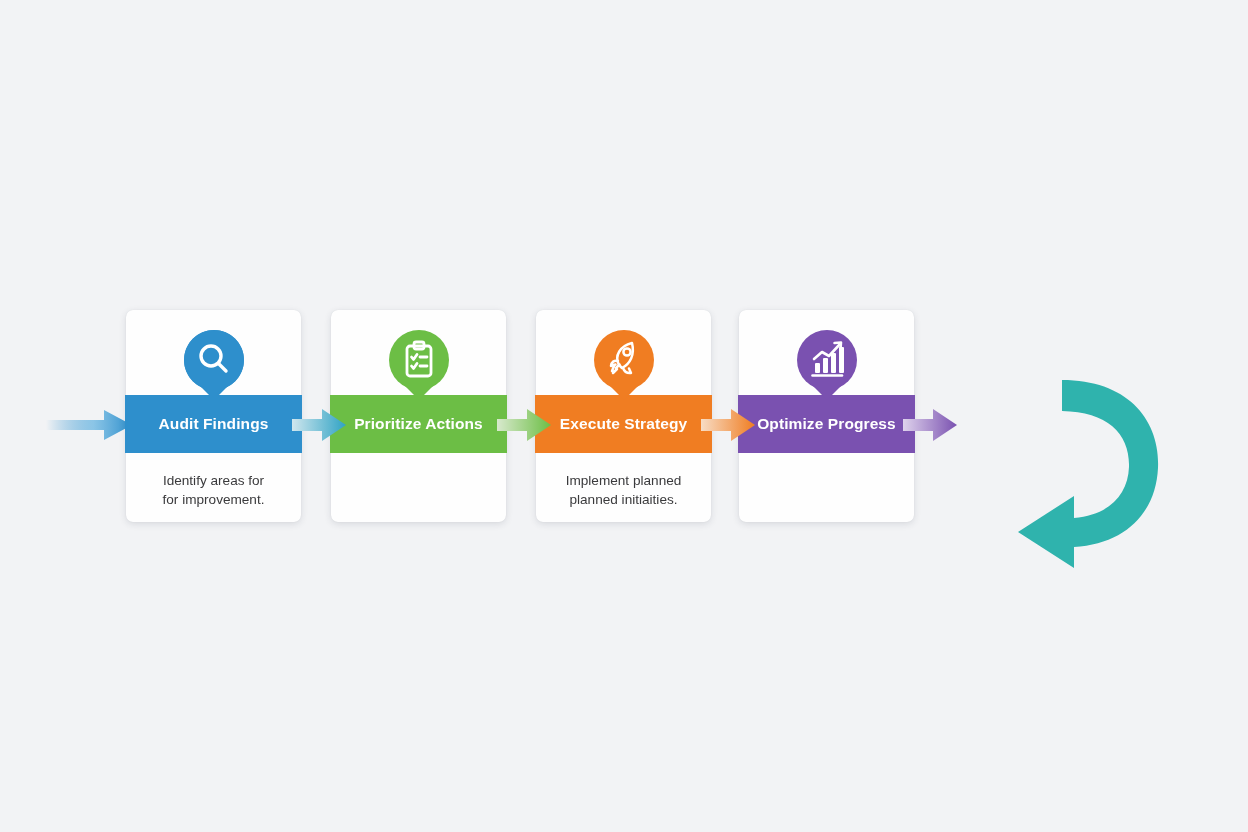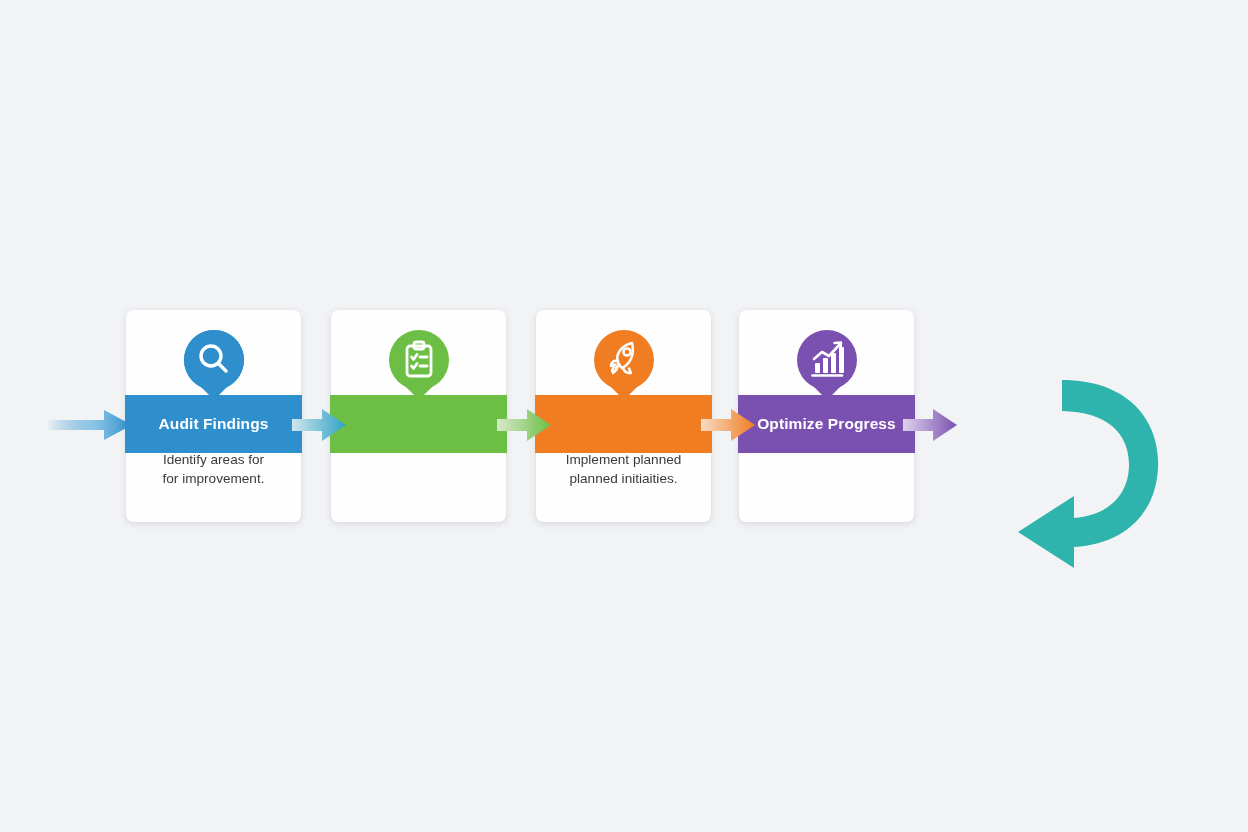--- a/index.html
+++ b/index.html
@@ -50,21 +50,21 @@
   
   .band-bleed{
     position:absolute;
     top:85px;height:58px;
     left:-1px;right:-1px;
   }
 
   .card .desc{
     position:absolute;
     left:6px;right:6px;
-    top:140px;
+    top:161px;
     text-align:center;
     color:#3a3a3c;
     font-size:13.6px;
     line-height:1.42;
     white-space:pre-line;
   }
 
   
   .badge{
     position:absolute;
@@ -141,20 +141,23 @@
         <g fill="none" stroke="#ffffff" stroke-width="2.8" stroke-linecap="round" stroke-linejoin="round">
           <rect x="20" y="18" width="24" height="30" rx="3"></rect>
           <rect x="27" y="14" width="10" height="7" rx="2"></rect>
           <polyline points="24.5,29 26.5,31.5 30,26.5"></polyline>
           <line x1="33" y1="29" x2="40" y2="29"></line>
           <polyline points="24.5,38 26.5,40.5 30,35.5"></polyline>
           <line x1="33" y1="38" x2="40" y2="38"></line>
         </g>
       </svg>
     </div>
+    <div class="band">
+      <div class="title">Prioritize Actions</div>
+    </div>
   </div>
 
   <div class="conn" style="left:497px">
     <svg width="56" height="38" viewBox="0 0 56 38">
       <defs>
         <linearGradient id="g23" x1="0" y1="0" x2="1" y2="0">
           <stop offset="0%" stop-color="#d8e9cd"></stop>
             <stop offset="100%" stop-color="#6cbe45"></stop>
         </linearGradient>
       </defs>
@@ -170,20 +173,23 @@
         <path d="M8,48 L32,72 L56,48 Z" fill="#f07d22"></path>
         <g fill="none" stroke="#ffffff" stroke-width="2.5" stroke-linecap="round" stroke-linejoin="round">
           <path d="M27,37 C22,28 28,18 40,15 C43,27 38,36 30,40 Z"></path>
           <circle cx="35" cy="24" r="3.6"></circle>
           <path d="M27.5,36.5 L24,40 M22,38 L20,43 M25,41 L21,45"></path>
           <path d="M26,33 C22,32 19.5,34 19,38 L23.5,36.5"></path>
           <path d="M31,40 C32.5,44 35,45.5 39,45 L37,40.5"></path>
         </g>
       </svg>
     </div>
+    <div class="band">
+      <div class="title">Execute Strategy</div>
+    </div>
     <div class="desc">Implement planned
 planned initiaities.</div>
   </div>
 
   <div class="conn" style="left:701px">
     <svg width="56" height="38" viewBox="0 0 56 38">
       <defs>
         <linearGradient id="g34" x1="0" y1="0" x2="1" y2="0">
           <stop offset="0%" stop-color="#f7dcc4"></stop>
             <stop offset="100%" stop-color="#f07d22"></stop>

